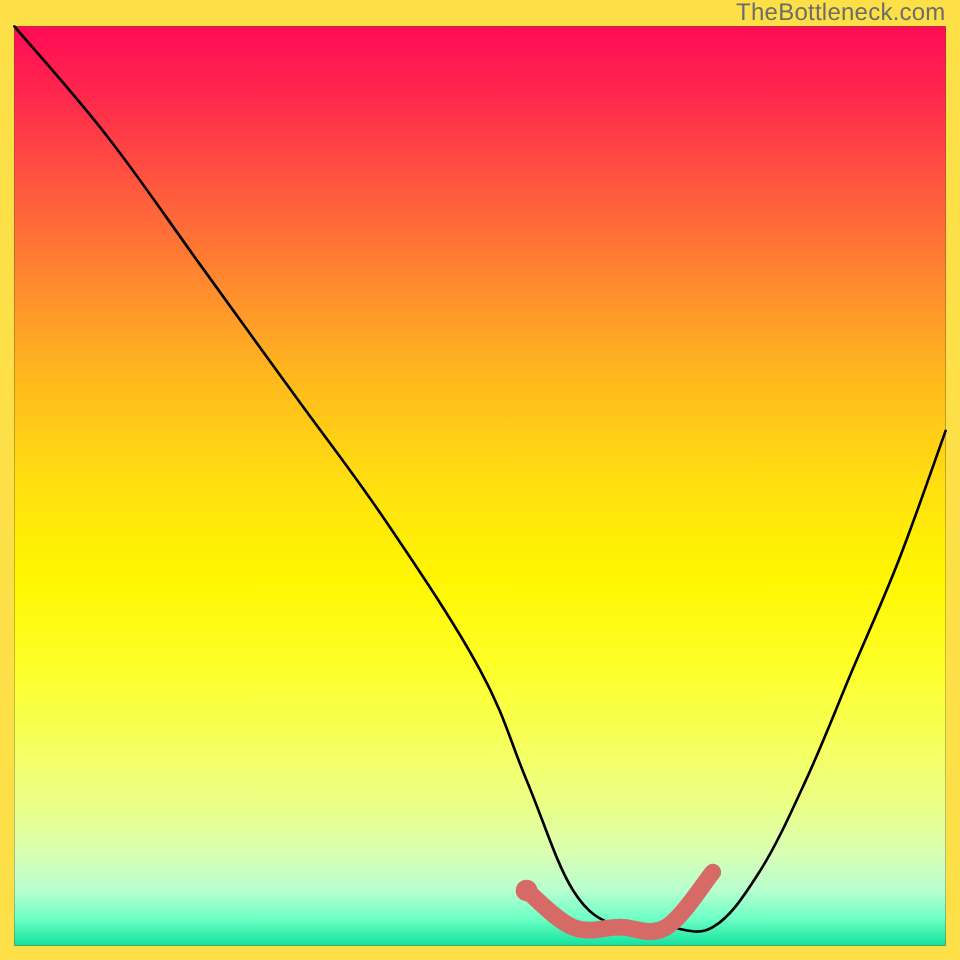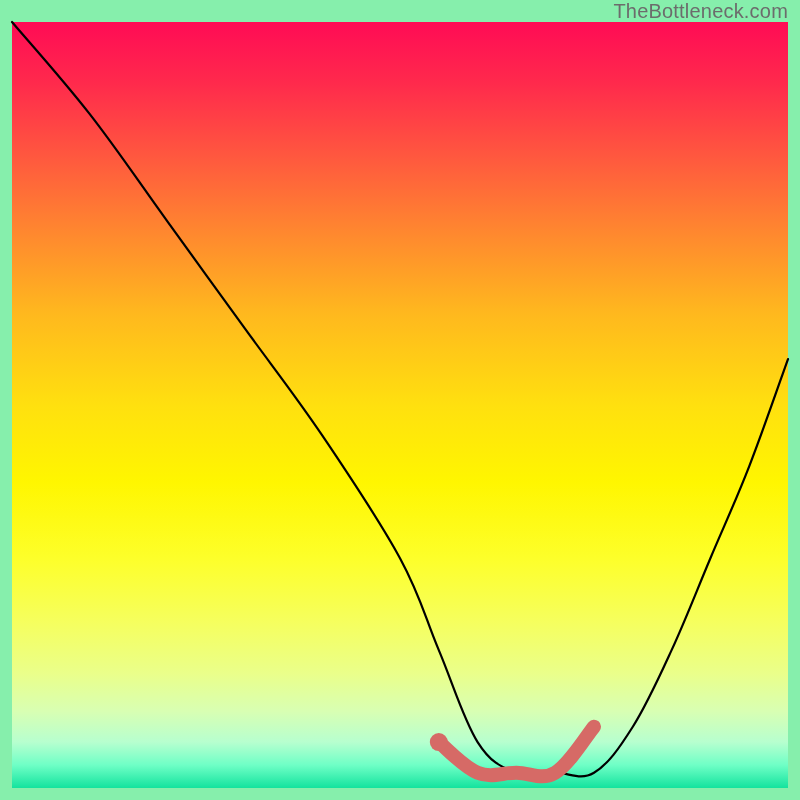--- a/index.html
+++ b/index.html
@@ -8,21 +8,21 @@
     width: 800px;
     height: 800px;
     background: #000;
     font-family: Arial, Helvetica, sans-serif;
     overflow: hidden;
   }
   .frame {
     position: relative;
     width: 800px;
     height: 800px;
-    background: #86efac;
+    background: #fde047;
   }
   .plot-outer {
     position: absolute;
     left: 12px;
     top: 22px;
     width: 776px;
     height: 766px;
     background: #000;
   }
   .plot-area {

